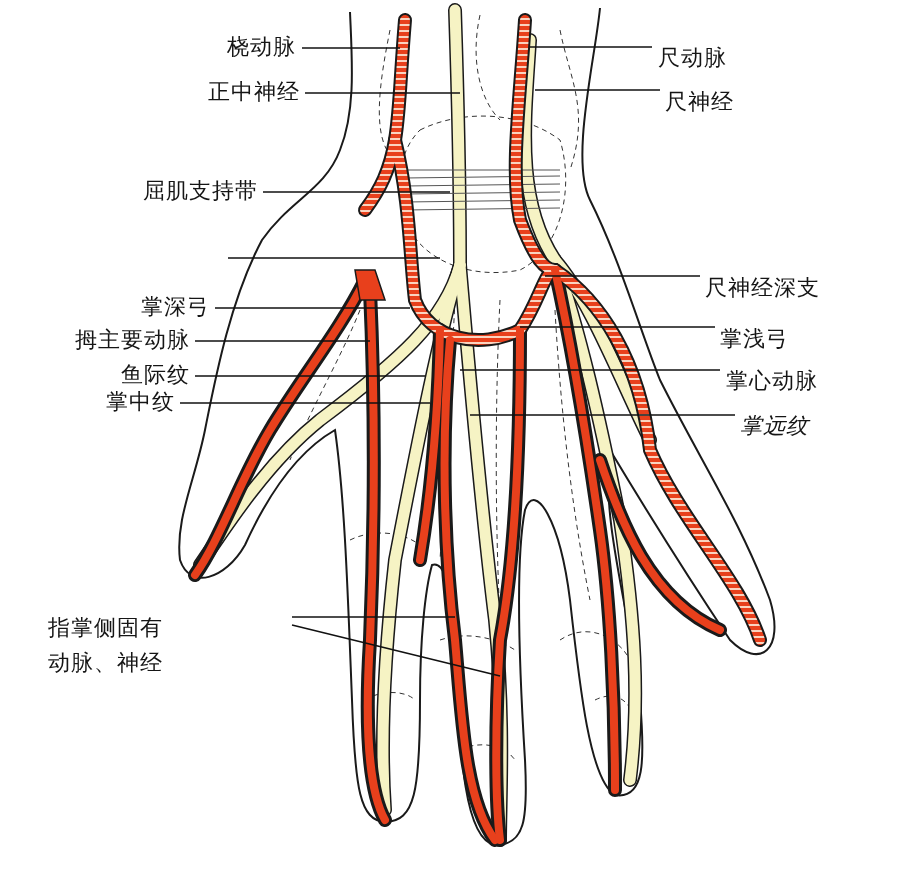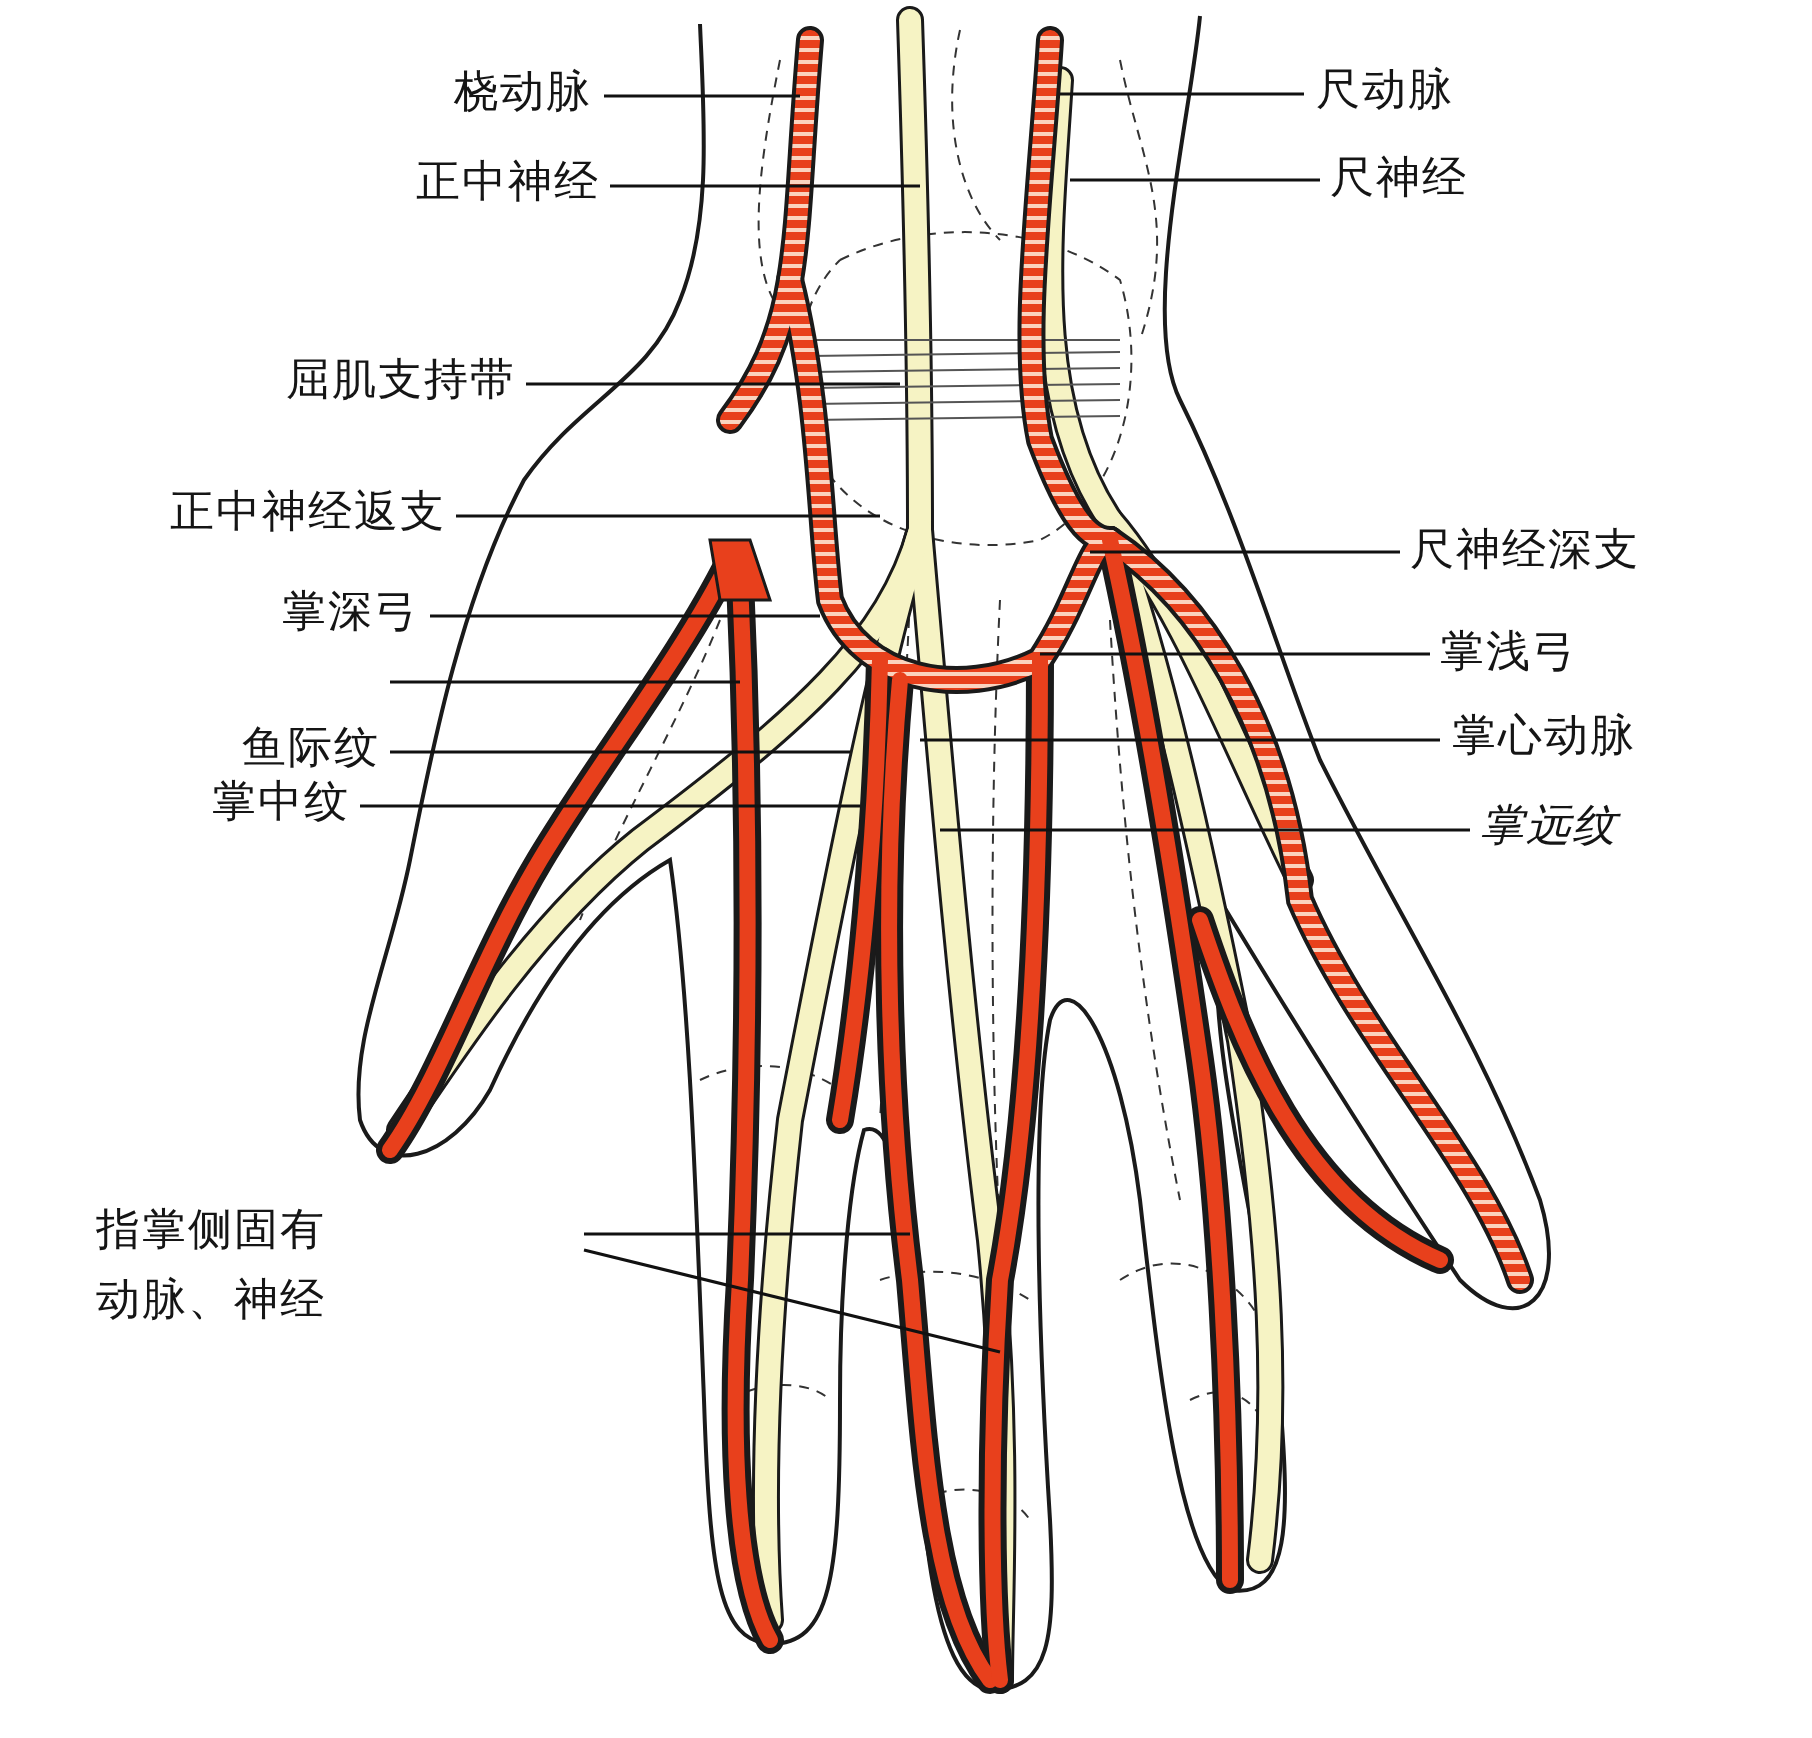--- a/index.html
+++ b/index.html
@@ -3,21 +3,21 @@
 <meta charset="utf-8">
 <style>
   html, body { margin:0; padding:0; background:#ffffff; }
   body { width:906px; height:869px; position:relative; overflow:hidden;
          font-family: "DejaVu Sans", "Liberation Sans", sans-serif; }
   #stage { position:absolute; left:0; top:0; width:906px; height:869px;border-radius:26px; }
   svg { position:absolute; left:0; top:0; }
   .lbl { position:absolute; font-size:22px; line-height:26px; color:#151515;
          white-space:nowrap; letter-spacing:1px; }
   .lbl.right { text-align:right; }
-  .lbl.left { text-align:right; }
+  .lbl.left { text-align:right;margin-top:12px; }
 </style>
 </head>
 <body>
 
 <div id="stage">
 
 <svg width="906" height="869" viewBox="0 0 906 869">
   <defs>
     <pattern id="stripe" width="6" height="6" patternUnits="userSpaceOnUse" patternTransform="rotate(0)">
       <rect width="6" height="6" fill="#e8401c"></rect>
@@ -120,22 +120,22 @@
     <line x1="545" y1="276" x2="700" y2="276"></line>
     <line x1="520" y1="327" x2="715" y2="327"></line>
     <line x1="460" y1="370" x2="720" y2="370"></line>
     <line x1="470" y1="415" x2="735" y2="415"></line>
   </g>
 </svg>
 
 <div class="lbl right" style="left:190px; top:34px; width:106px;">桡动脉</div>
 <div class="lbl right" style="left:170px; top:79px; width:130px;">正中神经</div>
 <div class="lbl right" style="left:100px; top:178px; width:158px;">屈肌支持带</div>
-<div class="lbl right" style="left:40px; top:244px; width:183px;">正中神经返支</div>
 <div class="lbl right" style="left:100px; top:294px; width:110px;">掌深弓</div>
+<div class="lbl right" style="left:40px; top:327px; width:150px;">拇主要动脉</div>
 <div class="lbl right" style="left:90px; top:362px; width:100px;">鱼际纹</div>
 <div class="lbl right" style="left:75px; top:389px; width:100px;">掌中纹</div>
 <div class="lbl left" style="left:48px; top:603px;">指掌侧固有</div>
 <div class="lbl left" style="left:48px; top:638px;">动脉、神经</div>
 
 <div class="lbl left" style="left:658px; top:33px;">尺动脉</div>
 <div class="lbl left" style="left:665px; top:77px;">尺神经</div>
 <div class="lbl left" style="left:705px; top:263px;">尺神经深支</div>
 <div class="lbl left" style="left:720px; top:314px;">掌浅弓</div>
 <div class="lbl left" style="left:726px; top:356px;">掌心动脉</div>

